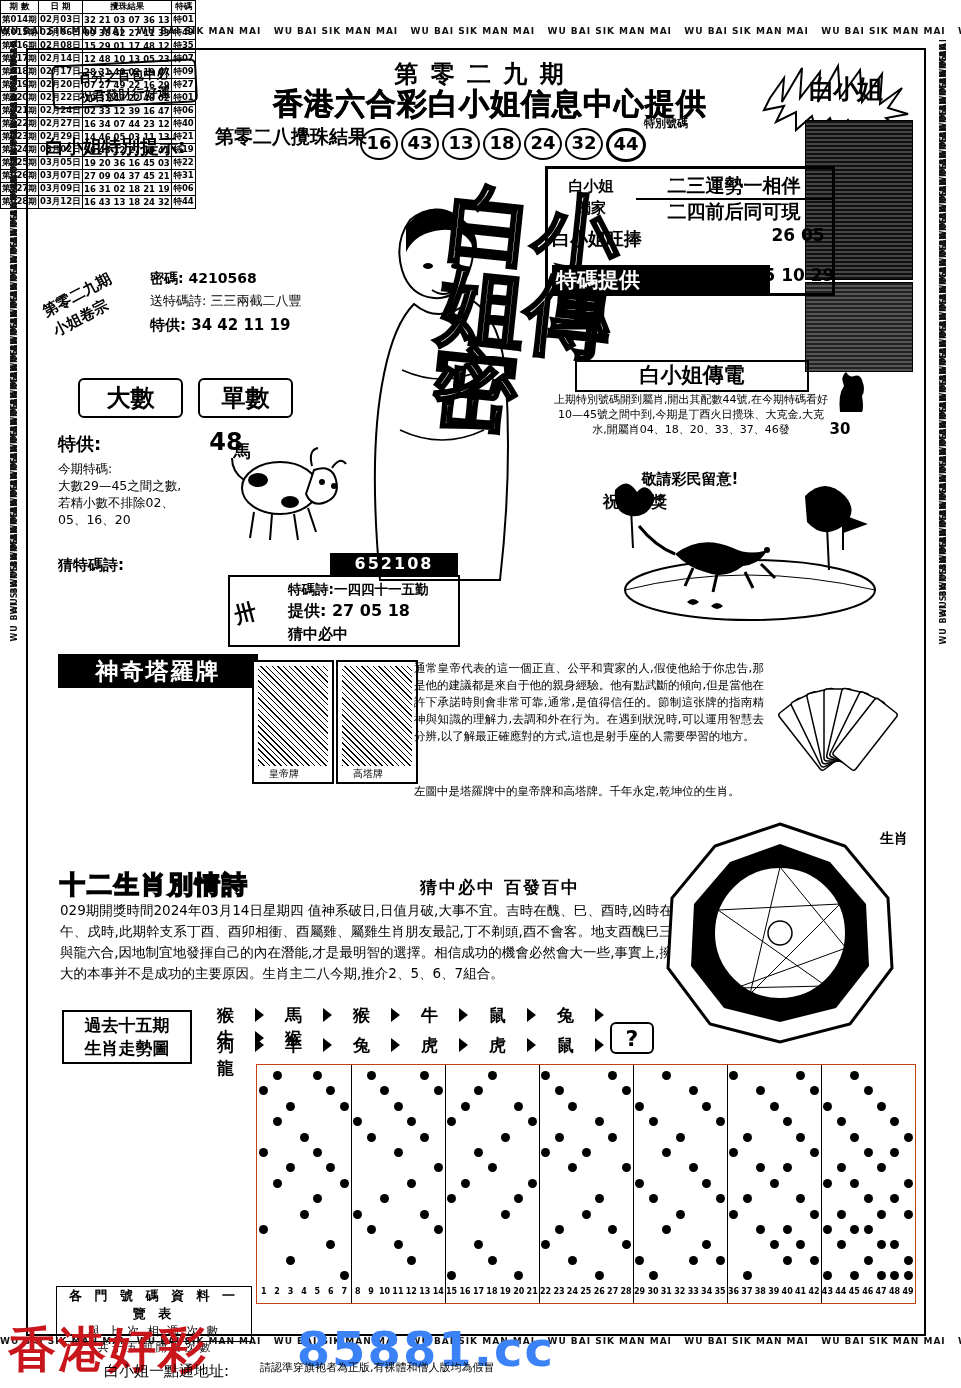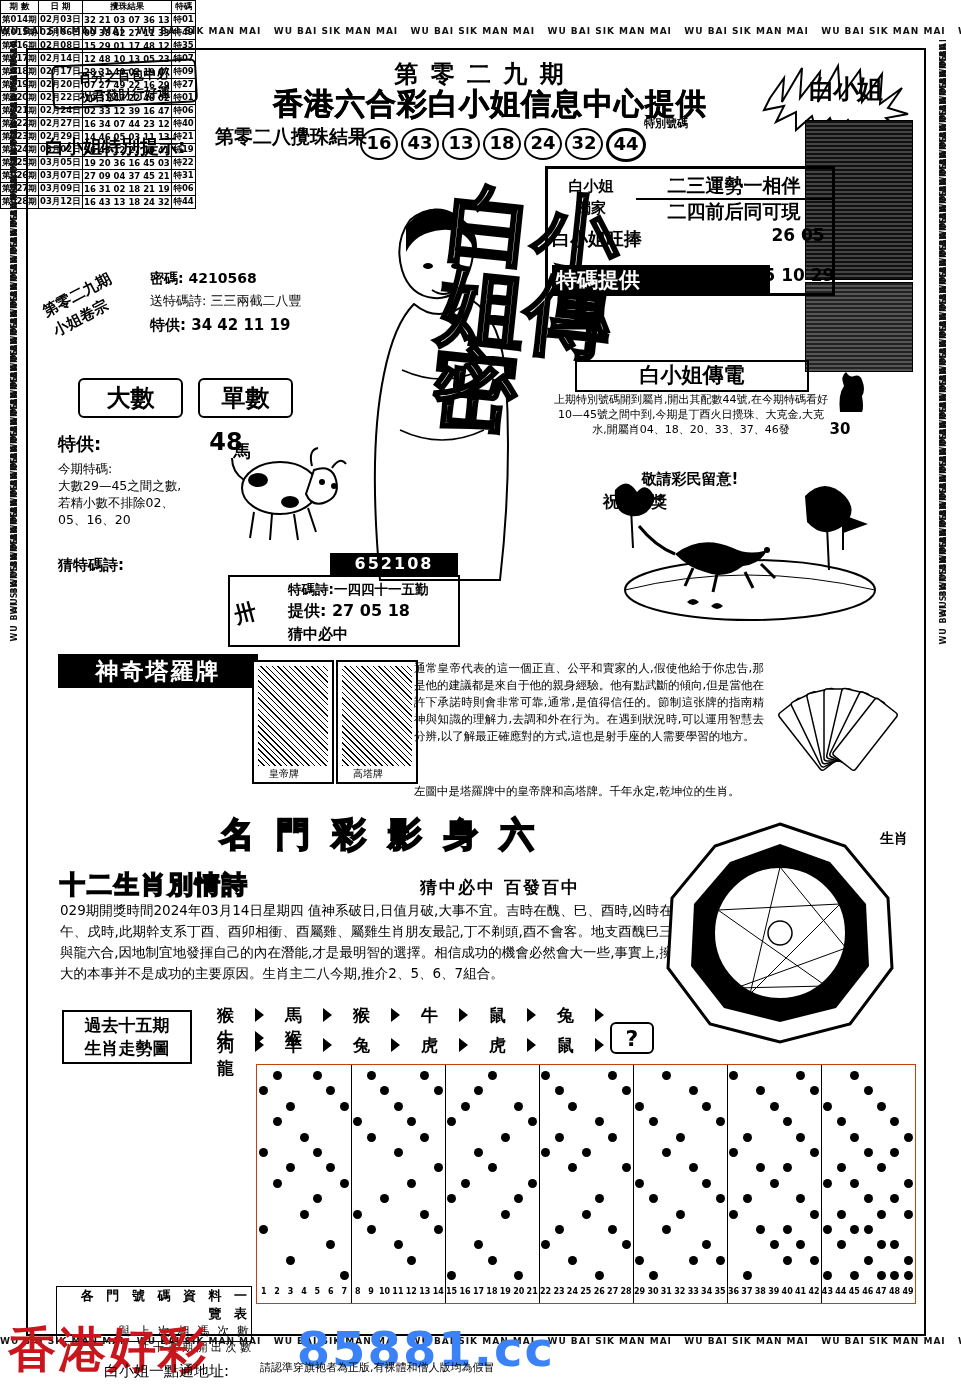--- a/index.html
+++ b/index.html
@@ -158,21 +158,21 @@
 
   
   #grid-area{left:256px;top:1064px;width:660px;height:240px;border:1px solid #c2410c;}
   .dotrow{position:absolute;left:0;width:660px;height:16px;}
   .dot{position:absolute;width:9px;height:9px;border-radius:50%;background:#000;}
   .gline{position:absolute;top:0;bottom:0;width:1px;background:#000;}
   #grid-nums{position:absolute;left:0;top:222px;width:660px;font-size:8px;font-weight:bold;}
   #grid-nums span{display:inline-block;width:12.1px;text-align:center;}
 
   
-  #bl-box{left:56px;top:1286px;width:196px;height:56px;border:1px solid #000;font-size:11px;text-align:right;}
+  #bl-box{left:56px;top:1286px;width:196px;height:56px;border:1px solid #000;font-size:11px;text-align:center;}
   #bl-t1{font-weight:bold;font-size:13px;letter-spacing:4px;}
   #bl-t2{font-size:12px;letter-spacing:2px;}
 
   
   #wm{left:8px;top:1318px;width:950px;font-size:48px;font-weight:bold;color:#c9161d;letter-spacing:2px;}
   #wm .wm2{color:#3b82f6;}
   #bottom-note{left:260px;top:1360px;width:690px;font-size:11px;}
   #bottom-note2{left:56px;top:1362px;width:200px;font-size:15px;padding-left:48px;}
 </style>
 </head>
@@ -383,21 +383,20 @@
         </g>
       <g transform="rotate(26 70 104)">
           <rect x="56" y="24" width="28" height="72" rx="3"></rect>
         </g>
       <g transform="rotate(38 70 104)">
           <rect x="56" y="24" width="28" height="72" rx="3"></rect>
         </g>
     </g>
   </svg>
 
-  <div class="blk ctr" id="mid-banner">名門彩影身六</div>
   <div class="blk" id="zodiac-poem-title">十二生肖別情詩</div>
   <div class="blk" id="zodiac-slogan">猜中必中 百發百中</div>
   <div class="blk" id="zodiac-body">029期開獎時間2024年03月14日星期四 值神系破日,日值月破,大事不宜。吉時在醜、巳、酉時,凶時在卯、午、戌時,此期幹支系丁酉、酉卯相衝、酉屬雞、屬雞生肖朋友最記,丁不剃頭,酉不會客。地支酉醜巳三合、與龍六合,因地制宜地發揮自己的內在潛能,才是最明智的選擇。相信成功的機會必然會大一些,事實上,擁有多大的本事并不是成功的主要原因。生肖主二八今期,推介2、5、6、7組合。</div>
 
   <svg class="blk" id="wheel" viewBox="0 0 280 230">
     <polygon points="140,6 205,28 248,80 252,150 210,206 140,224 70,206 28,150 32,80 75,28" fill="#fff" stroke="#000" stroke-width="3"></polygon>
     <polygon points="140,26 190,44 226,86 229,148 196,190 140,204 84,190 51,148 54,86 90,44" fill="#000"></polygon>
     <circle cx="140" cy="115" r="66" fill="#fff" stroke="#000" stroke-width="2"></circle>
     <g stroke="#000" stroke-width="1">
       <line x1="140" y1="49" x2="206" y2="130"></line>

